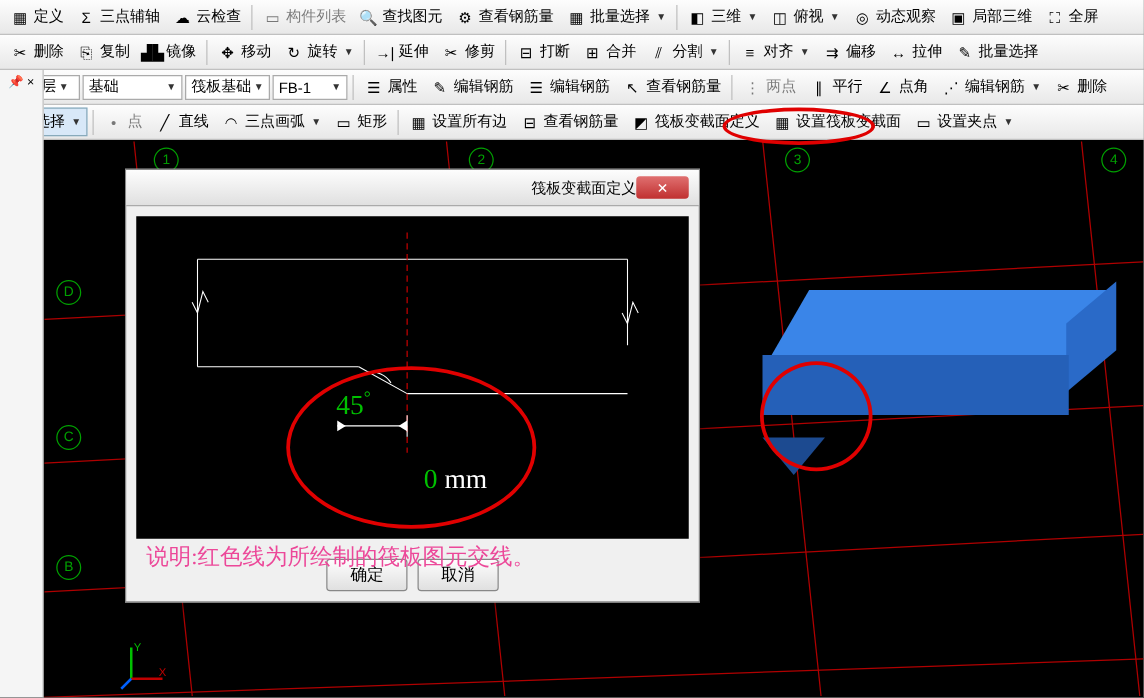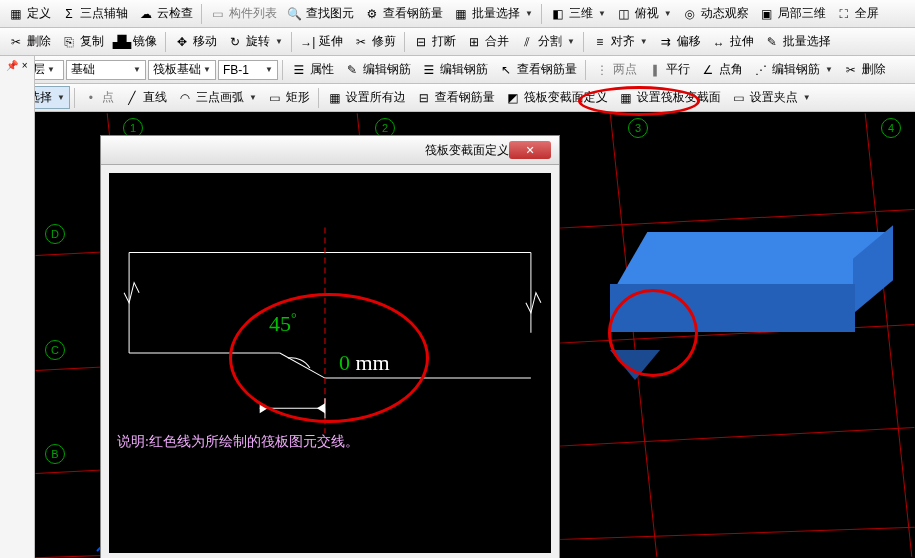--- a/index.html
+++ b/index.html
@@ -21,29 +21,29 @@
 
 .solid3d { position: absolute; left: 575px; top: 120px; width: 280px; height: 120px; }
 .face-top { position: absolute; left: 20px; top: 0; width: 240px; height: 60px; background: #3a85e8; transform: skewX(-30deg); }
 .face-front { position: absolute; left: 0; top: 52px; width: 245px; height: 48px; background: #2560b8; transform: skewX(0deg); }
 .face-side { position: absolute; left: 243px; top: 10px; width: 40px; height: 55px; background: #2a6ac8; transform: skewY(-40deg); }
 
 .dialog { position: absolute; left: 100px; top: 135px; width: 460px; background: #f0f0f0; border: 1px solid #888; box-shadow: 3px 3px 12px rgba(0,0,0,0.5); }
 .dialog-title { background: linear-gradient(#fdfdfd, #e0e0e0); padding: 5px 8px; display: flex; justify-content: flex-end; align-items: center; border-bottom: 1px solid #aaa; }
 .dialog-close { background: linear-gradient(#e07070, #c03030); color: #fff; width: 42px; height: 18px; border-radius: 3px; display: flex; align-items: center; justify-content: center; font-size: 11px; cursor: pointer; }
 .dialog-body { padding: 8px; }
-.dialog-canvas { background: #000; width: 100%; height: 380px; position: relative; }
+.dialog-canvas { background: #000; width: 100%; height: 258px; position: relative; }
 .dialog-footer { padding: 8px; display: flex; justify-content: center; gap: 8px; }
 .btn { background: linear-gradient(#fdfdfd, #e0e0e0); border: 1px solid #888; padding: 3px 18px; cursor: pointer; border-radius: 3px; }
 
 .annot-ellipse { position: absolute; border: 3px solid #e00000; border-radius: 50%; pointer-events: none; }
 
 .axis-marker { position: absolute; left: 60px; bottom: 5px; width: 40px; height: 40px; }
 
-.desc-text { position: absolute; color: #f0abfc; font-size: 14px; font-family: SimSun; }
+.desc-text { position: absolute; color: #ec4899; font-size: 18px; font-family: SimSun; }
 .angle-text { position: absolute; color: #00c000; font-size: 22px; font-family: "Times New Roman"; }
 </style>
 </head>
 <body>
 
 <div class="toolbar">
   <div class="toolbar-item">
       <span class="icon">▦</span>
       <span>定义</span>
     </div>
@@ -359,21 +359,21 @@
 
         <path d="M 15 80 l 5 10 l 5 -20 l 5 10" stroke="#fff" fill="none"></path>
         <path d="M 415 90 l 5 10 l 5 -20 l 5 10" stroke="#fff" fill="none"></path>
 
         <line x1="150" y1="195" x2="215" y2="195" stroke="#fff" stroke-width="1"></line>
         <path d="M 150 190 l 8 5 l -8 5 z" fill="#fff"></path>
         <path d="M 215 190 l -8 5 l 8 5 z" fill="#fff"></path>
         <line x1="215" y1="185" x2="215" y2="205" stroke="#fff"></line>
       </svg>
       <div class="angle-text" style="left:160px;top:138px"><span>45</span><sup style="font-size:14px">°</sup></div>
-      <div class="angle-text" style="left:230px;top:177px"><span>0</span> <span style="color:#fff">mm</span></div>
+      <div class="angle-text" style="left:230px;top:197px"><span>0</span> <span style="color:#fff">mm</span></div>
       <div class="desc-text" style="left:8px;top:260px">说明:红色线为所绘制的筏板图元交线。</div>
       
       <div class="annot-ellipse" style="left:120px;top:120px;width:200px;height:130px"></div>
     </div>
   </div>
   <div class="dialog-footer">
     <button class="btn">确定</button>
     <button class="btn">取消</button>
   </div>
 </div>

